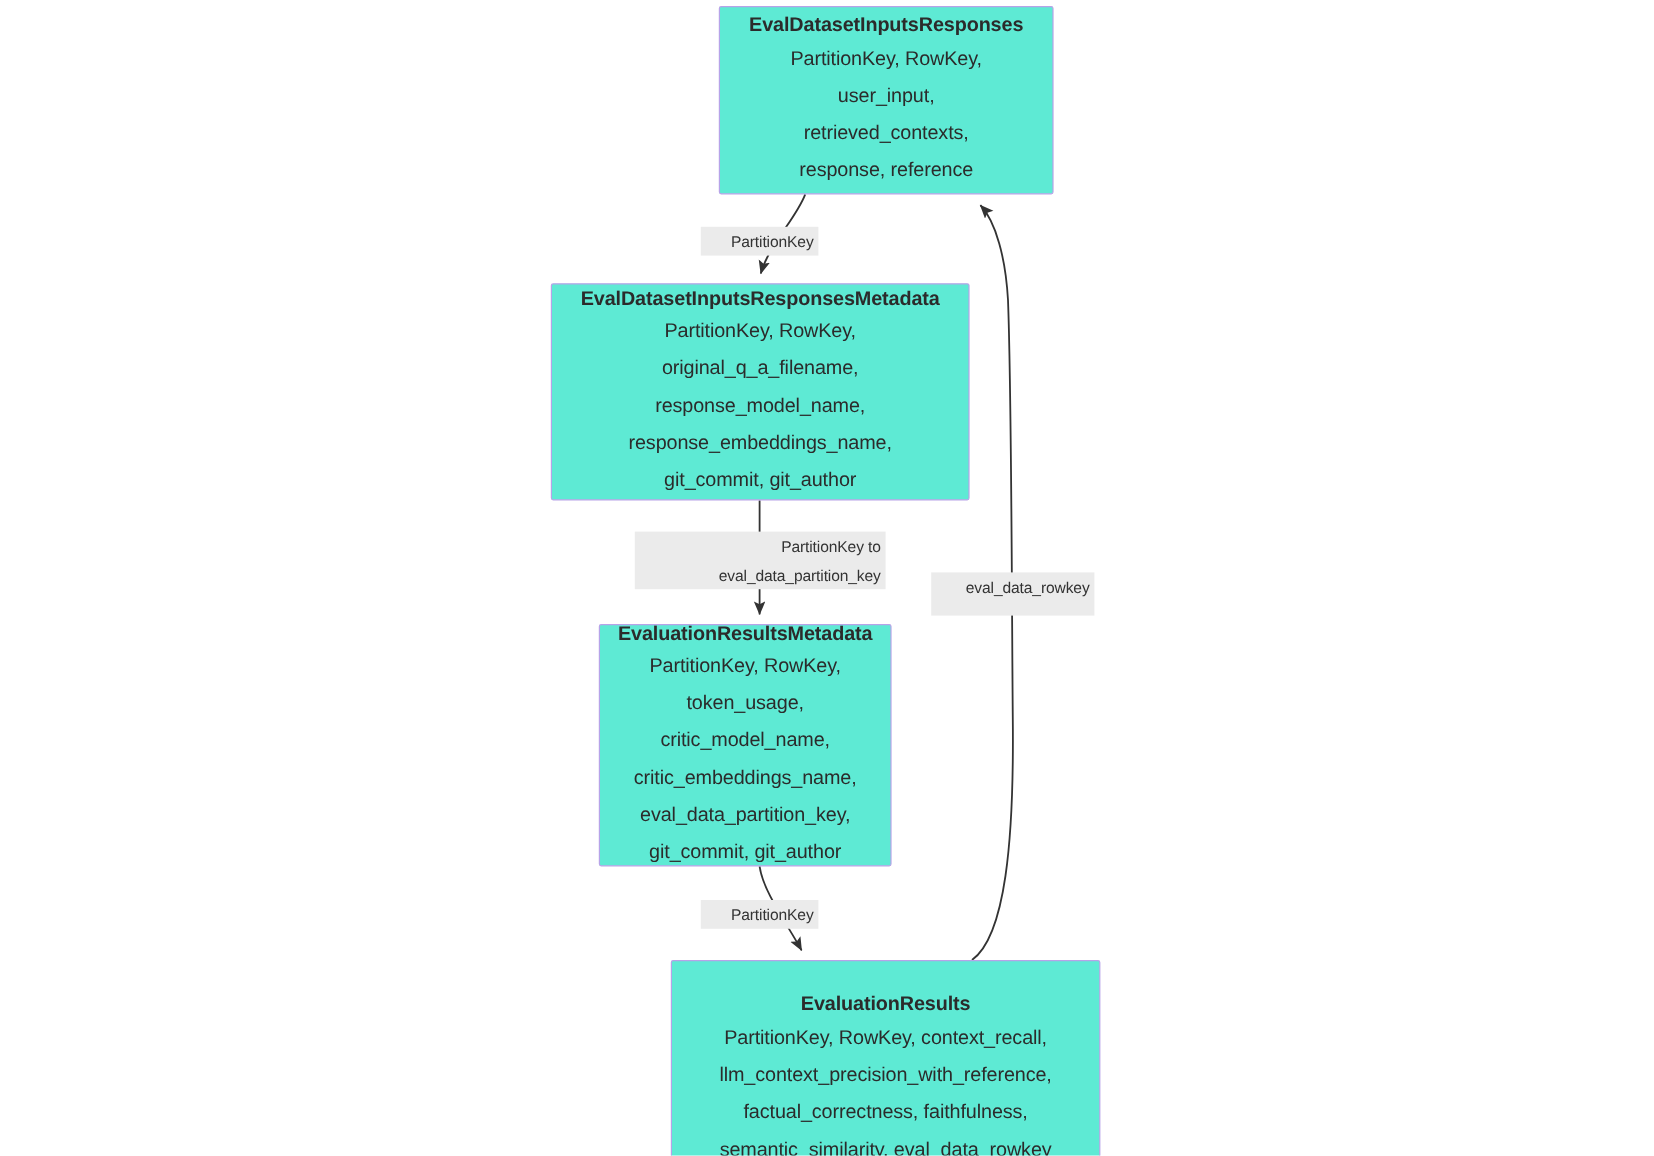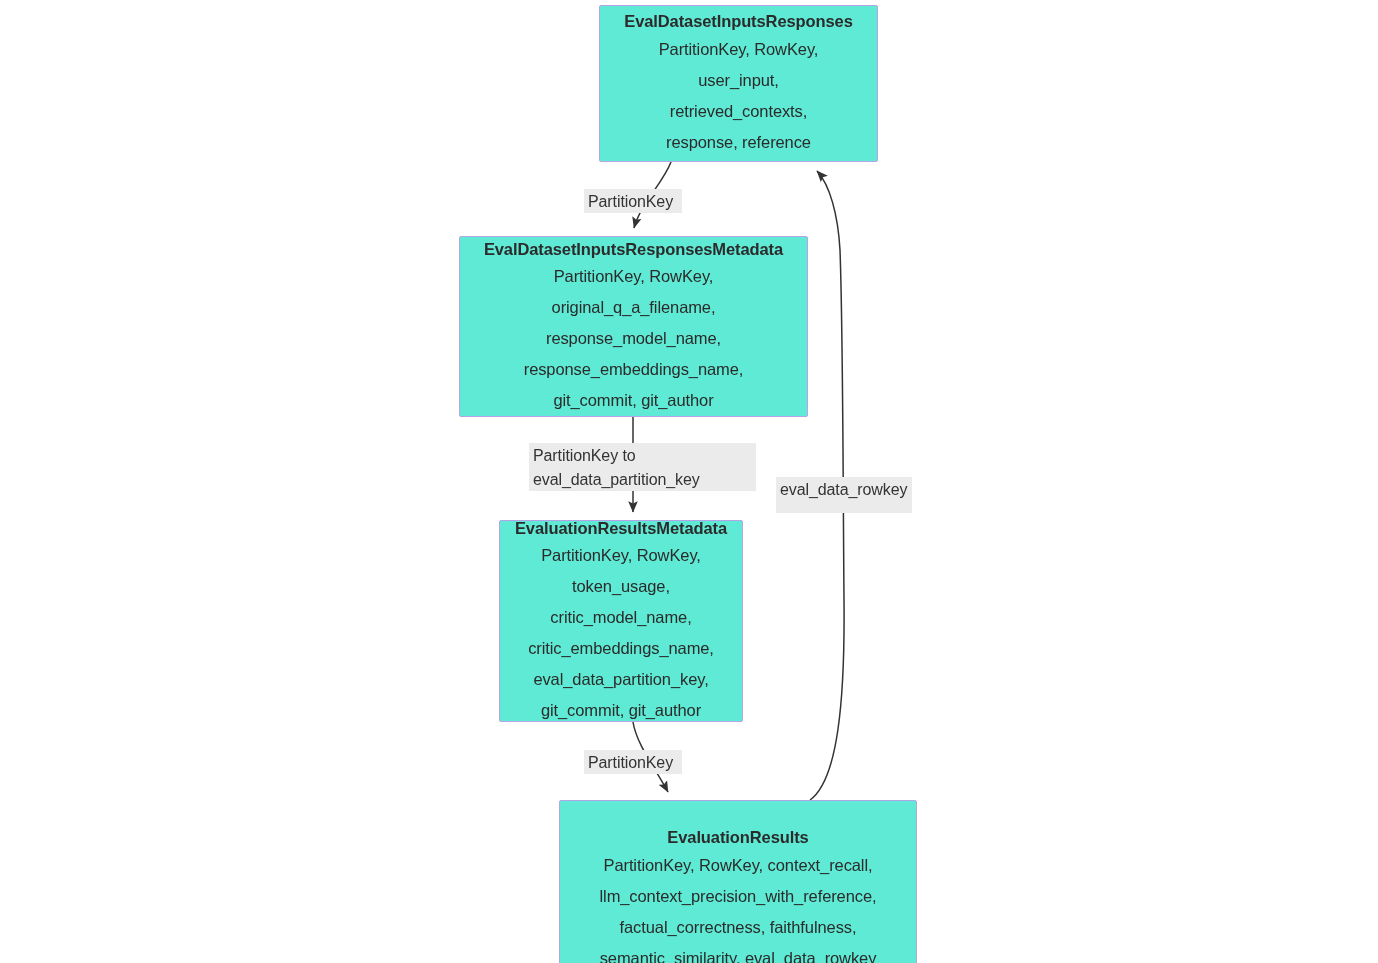--- a/index.html
+++ b/index.html
@@ -49,36 +49,36 @@
   .node-fields {
     font-size: 16.5px;
     line-height: 31px;
     letter-spacing: -0.1px;
     white-space: pre-line;
   }
   .edge-label {
     position: absolute;
     background: #ebebeb;
     color: #333333;
-    font-size: 16px;
+    font-size: 13px;
     line-height: 24px;
     letter-spacing: -0.1px;
-    text-align: left;
+    text-align: right;
     padding: 1px 4px;
     box-sizing: border-box;
     white-space: pre-line;
   }
   
   #node-eval-dataset-inputs-responses { left: 599px;  top: 5px;   width: 279px; height: 157px; }
   #node-eval-dataset-inputs-responses-metadata { left: 459px; top: 236px; width: 349px; height: 181px; }
   #node-evaluation-results-metadata { left: 499px; top: 520px; width: 244px; height: 202px; }
   #node-evaluation-results { left: 559px; top: 800px; width: 358px; height: 199px; }
   
   #edge-label-partitionkey-top { left: 584px; top: 189px; width: 98px; height: 24px; }
-  #edge-label-partitionkey-to-eval-data-partition-key { left: 529px; top: 443px; width: 227px; height: 48px; }
+  #edge-label-partitionkey-to-eval-data-partition-key { left: 529px; top: 443px; width: 209px; height: 48px; }
   #edge-label-eval-data-rowkey { left: 776px; top: 477px; width: 136px; height: 36px; }
   #edge-label-partitionkey-bottom { left: 584px; top: 750px; width: 98px; height: 24px; }
 </style>
 </head>
 <body>
 
 <div id="diagram">
 
   <svg class="edges" viewBox="0 0 1378 963" xmlns="http://www.w3.org/2000/svg">
     <defs>

